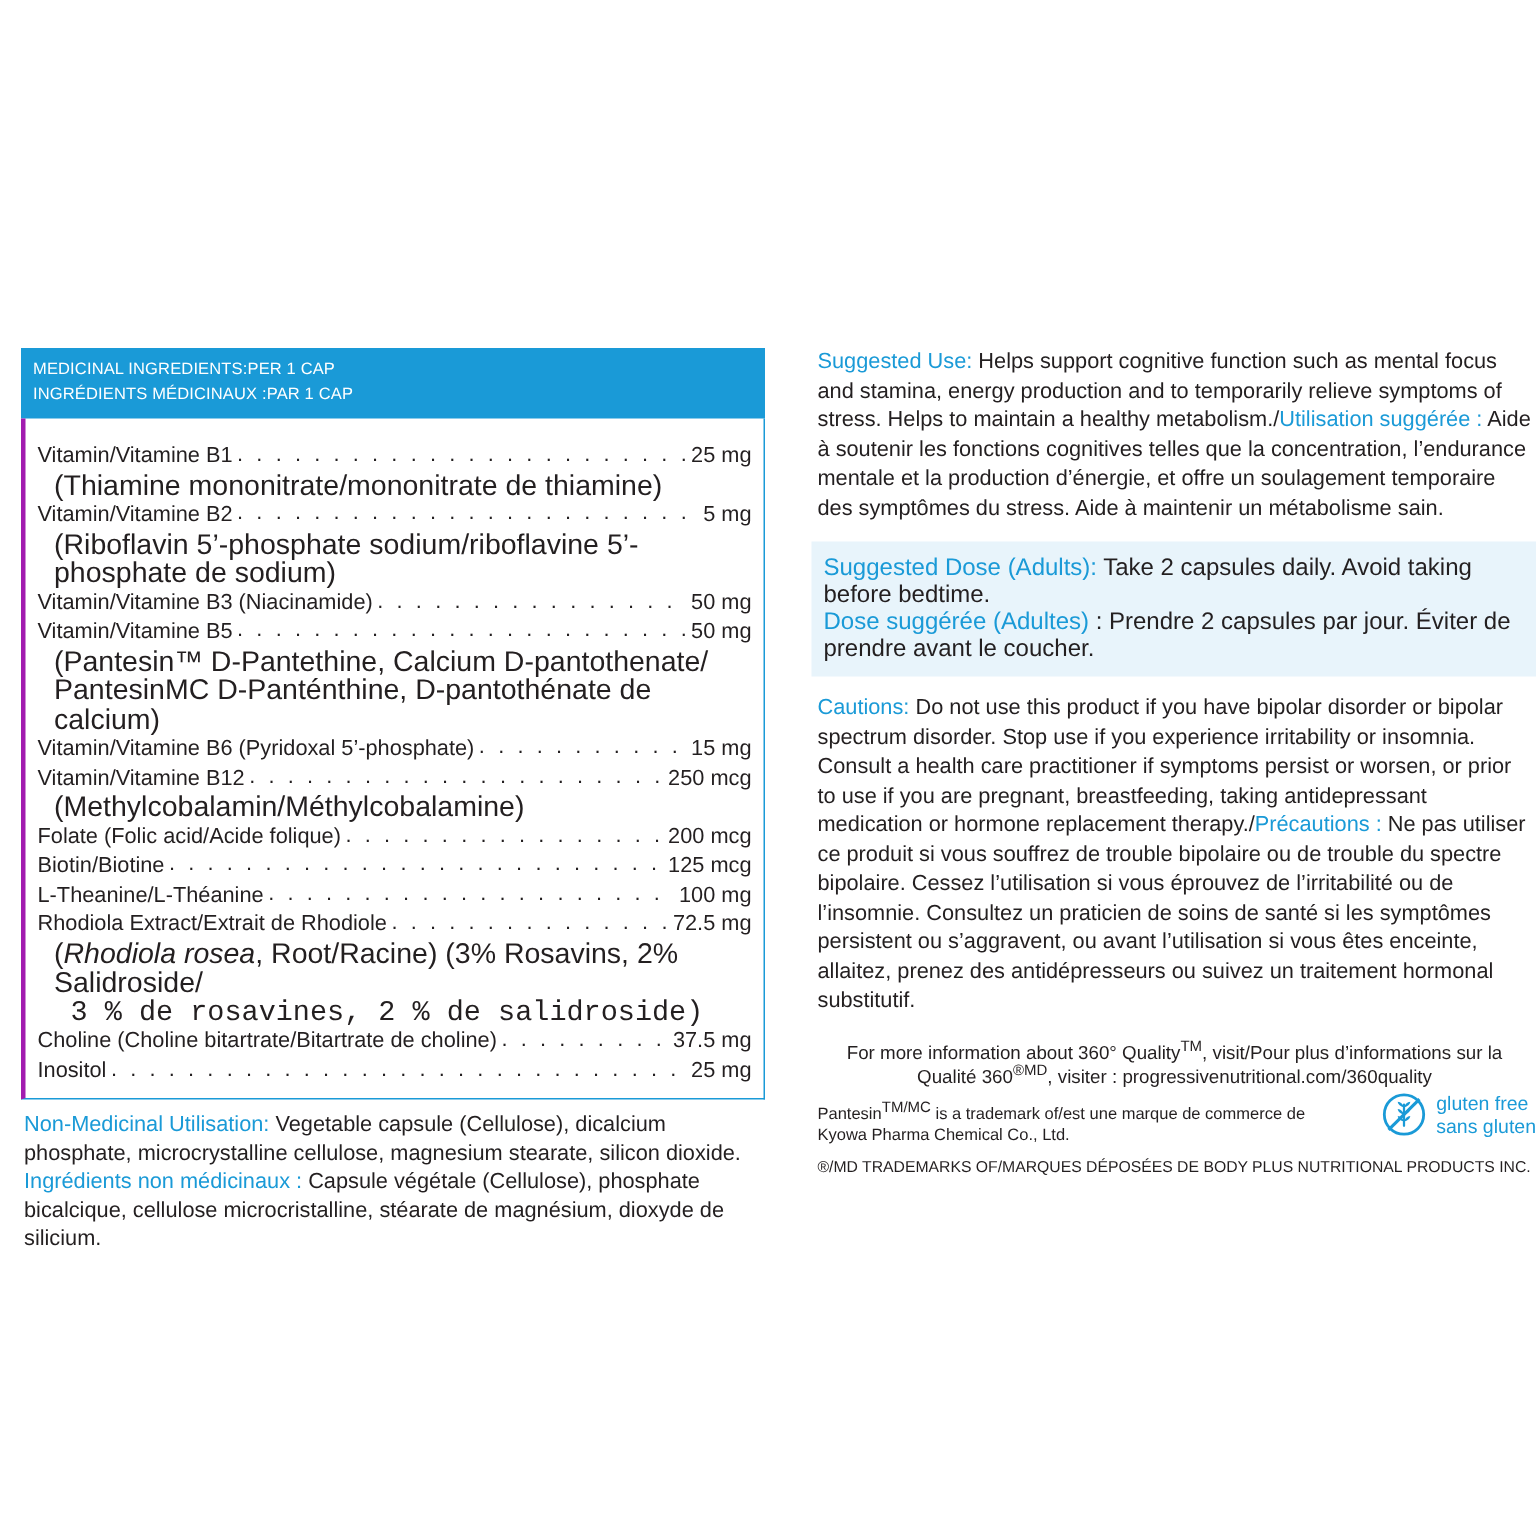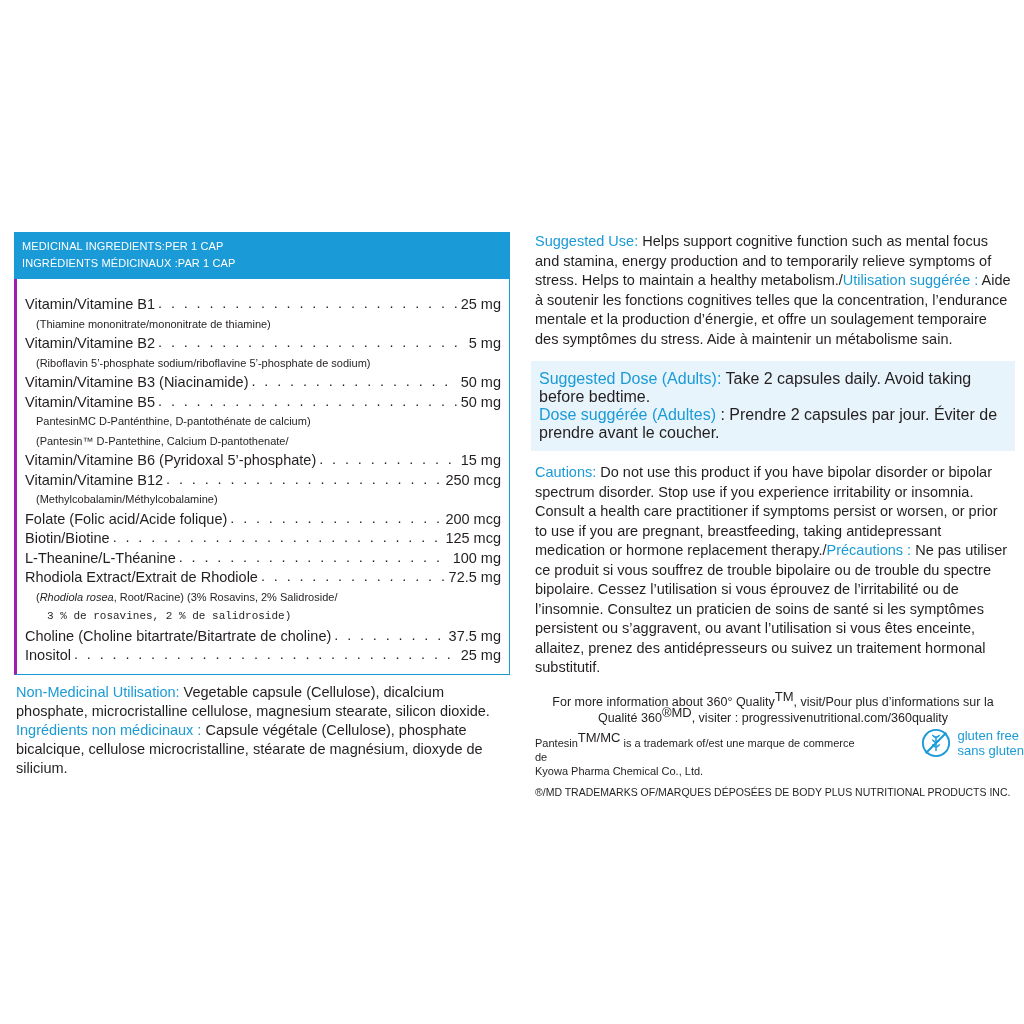--- a/index.html
+++ b/index.html
@@ -28,21 +28,21 @@
     align-items: flex-start;
   }
 
   .col-left {
     width: 496px;
     flex: 0 0 496px;
   }
   .col-right {
     width: 484px;
     flex: 0 0 484px;
-    margin-left: 21px;
+    margin-left: 31px;
   }
 
   
   .table-head {
     background: #1a9ad7;
     color: #ffffff;
     padding: 6px 8px 7px 8px;
   }
   .table-head .row {
     display: flex;
@@ -78,30 +78,30 @@
     color: #231f20;
     font-size: 14.5px;
     letter-spacing: 2.4px;
     transform: translateY(-1px);
   }
   .amt {
     flex: 0 0 auto;
     text-align: center;
   }
   .sub {
-    font-size: 11px;
+    font-size: 19px;
     line-height: 19.5px;
     padding-left: 11px;
   }
   .sub.indent2 {
     padding-left: 22px;
     font-family: Liberation Mono, monospace;
   }
   .ital { font-style: italic; }
-  sup { font-size: 13px; vertical-align: super; line-height: 0; }
+  sup { font-size: 10px; vertical-align: super; line-height: 0; }
 
   
   .nonmed {
     margin-top: 8px;
     font-size: 14.5px;
     line-height: 19px;
     padding: 0 2px;
   }
   .lbl-blue {
     color: #1a9ad7;
@@ -203,22 +203,22 @@
           <span class="ing-name">Vitamin/Vitamine B3 (Niacinamide)</span>
           <span class="dots">. . . . . . . . . . . . . . . . . . . . . . . . . . . . . . . . . . . . . . . . . . . . . . . . . . .</span>
           <span class="amt">50 mg</span>
         </div>
 
         <div class="ing-row">
           <span class="ing-name">Vitamin/Vitamine B5</span>
           <span class="dots">. . . . . . . . . . . . . . . . . . . . . . . . . . . . . . . . . . . . . . . . . . . . . . . . . . .</span>
           <span class="amt">50 mg</span>
         </div>
+        <div class="sub">(Pantesin™ D-Pantethine, Calcium D-pantothenate/</div>
         <div class="sub">PantesinMC D-Panténthine, D-pantothénate de calcium)</div>
-        <div class="sub">(Pantesin™ D-Pantethine, Calcium D-pantothenate/</div>
 
         <div class="ing-row">
           <span class="ing-name">Vitamin/Vitamine B6 (Pyridoxal 5’-phosphate)</span>
           <span class="dots">. . . . . . . . . . . . . . . . . . . . . . . . . . . . . . . . . . . . . . . . . . . . . . . . . . .</span>
           <span class="amt">15 mg</span>
         </div>
 
         <div class="ing-row">
           <span class="ing-name">Vitamin/Vitamine B12</span>
           <span class="dots">. . . . . . . . . . . . . . . . . . . . . . . . . . . . . . . . . . . . . . . . . . . . . . . . . . .</span>
@@ -260,21 +260,21 @@
 
         <div class="ing-row">
           <span class="ing-name">Inositol</span>
           <span class="dots">. . . . . . . . . . . . . . . . . . . . . . . . . . . . . . . . . . . . . . . . . . . . . . . . . . .</span>
           <span class="amt">25 mg</span>
         </div>
 
       </div>
 
       <div class="nonmed">
-        <span class="lbl-blue">Non-Medicinal Utilisation:</span><span> Vegetable capsule (Cellulose), dicalcium phosphate, microcristalline cellulose, magnesium stearate, silicon dioxide.</span>
+        <span class="lbl-blue">Non-Medicinal Utilisation:</span><span> Vegetable capsule (Cellulose), dicalcium phosphate, microcrystalline cellulose, magnesium stearate, silicon dioxide.</span>
         <br>
         <span class="lbl-blue">Ingrédients non médicinaux :</span><span> Capsule végétale (Cellulose), phosphate bicalcique, cellulose microcristalline, stéarate de magnésium, dioxyde de silicium.</span>
       </div>
 
     </div>
 
     <div class="col-right">
 
       <div class="rc-block">
         <span class="lbl-blue">Suggested Use:</span><span> Helps support cognitive function such as mental focus and stamina, energy production and to temporarily relieve symptoms of stress. Helps to maintain a healthy metabolism./</span><span class="lbl-blue">Utilisation suggérée :</span><span> Aide à soutenir les fonctions cognitives telles que la concentration, l’endurance mentale et la production d’énergie, et offre un soulagement temporaire des symptômes du stress. Aide à maintenir un métabolisme sain.</span>

